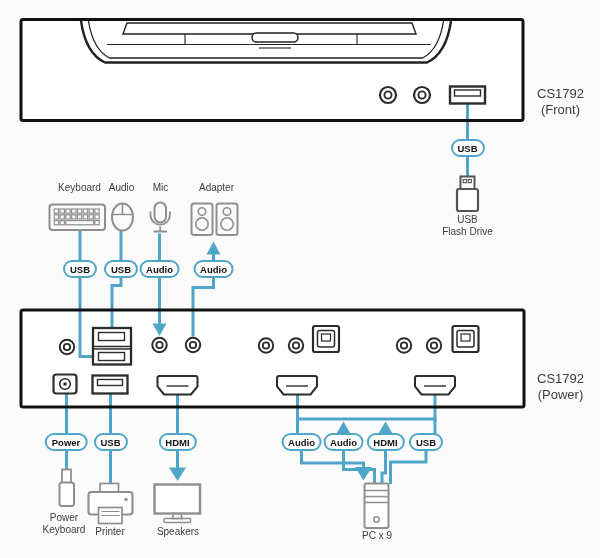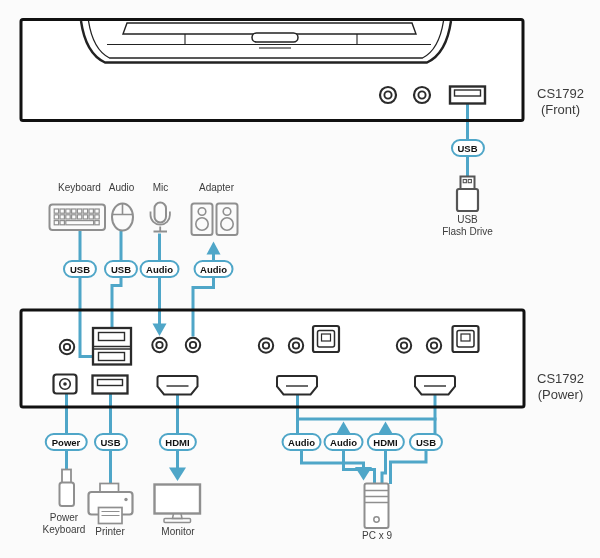--- a/index.html
+++ b/index.html
@@ -258,16 +258,16 @@
 <div class="lbl" style="left:467.5px;top:214px">
   <div>USB</div>
   <div>Flash Drive</div>
 </div>
 
 <div class="lbl" style="left:64px;top:512px">
   <div>Power</div>
   <div>Keyboard</div>
 </div>
 <div class="lbl" style="left:110px;top:526px">Printer</div>
-<div class="lbl" style="left:178px;top:526px">Monitor</div>
+<div class="lbl" style="left:178px;top:526px">Speakers</div>
 <div class="lbl" style="left:377px;top:530px">PC x 9</div>
 
 </div>
 
 </body></html>

